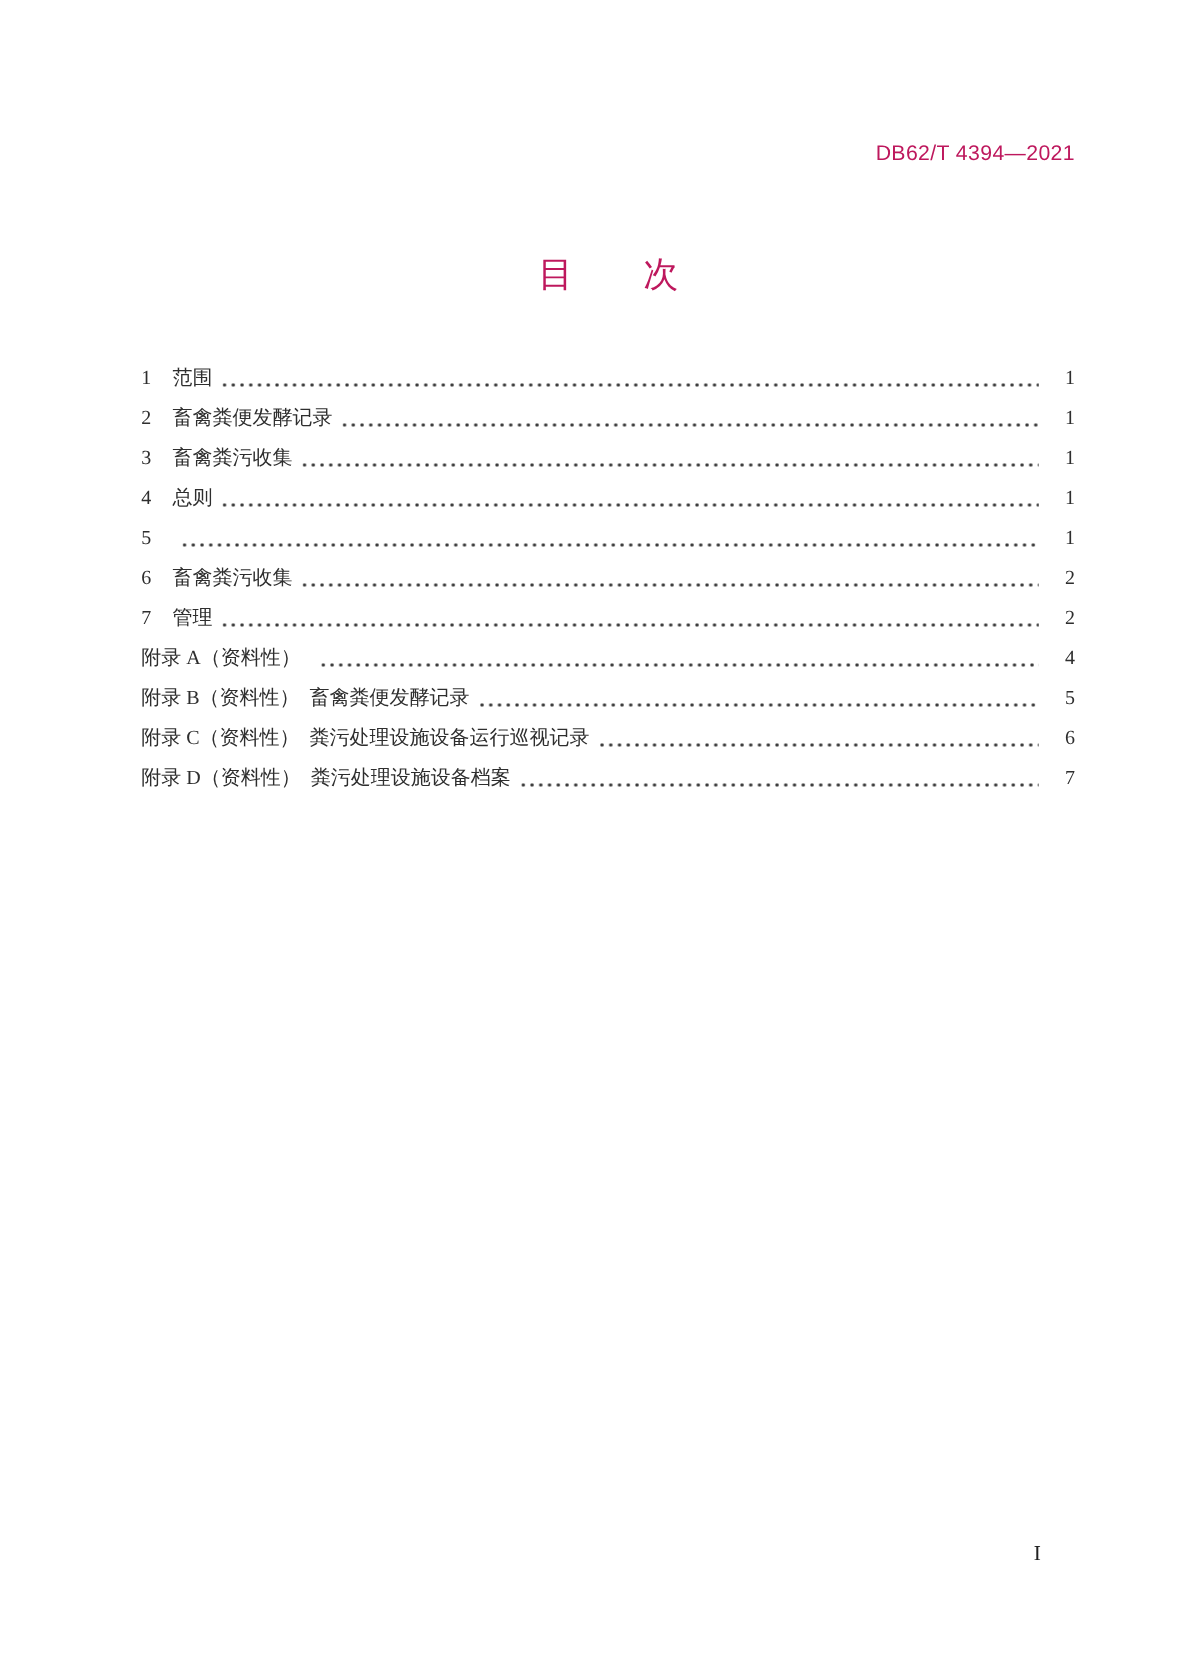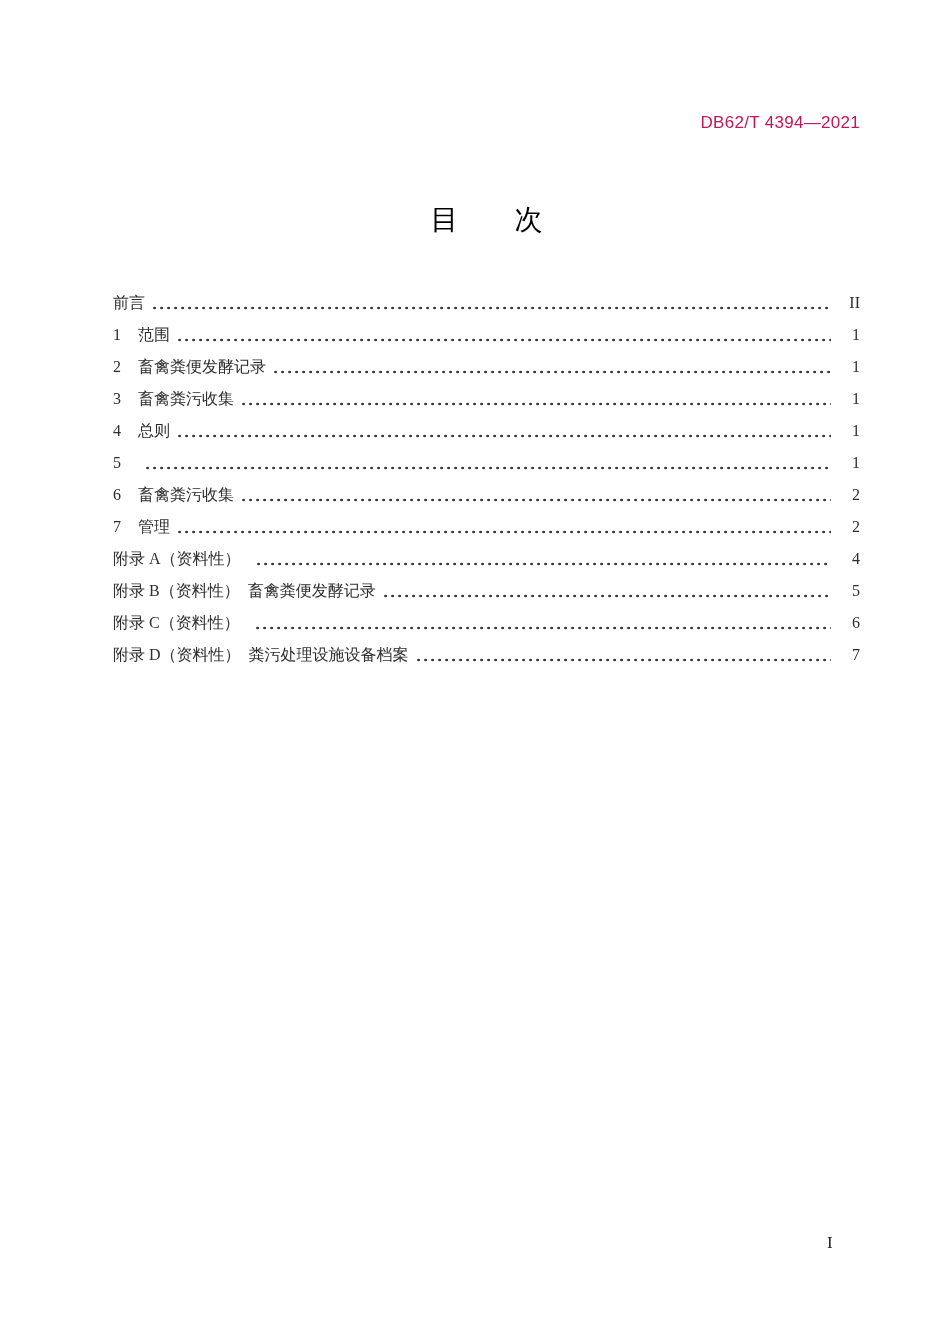--- a/index.html
+++ b/index.html
@@ -28,21 +28,21 @@
   
   .page-title {
     position: absolute;
     top: 201px;
     left: 113px;
     width: 747px;
     text-align: center;
     font-family: "Liberation Sans", "DejaVu Sans", sans-serif;
     font-size: 28px;
     font-weight: 500;
-    color: #000000;
+    color: #be185d;
     white-space: pre;
   }
 
   
   .toc {
     position: absolute;
     top: 287px;
     left: 113px;
     width: 747px;
   }
@@ -93,26 +93,20 @@
 </style>
 </head>
 <body>
 
 <div class="doc-code">DB62/T 4394—2021</div>
 
 <div class="page-title">目　　次</div>
 
 <div class="toc">
 
-  <div class="toc-row">
-
-    <span class="label">前言</span>
-    <span class="dots"></span>
-    <span class="pagenum">II</span>
-  </div>
 
   <div class="toc-row">
     <span class="num">1</span>
     <span class="label">范围</span>
     <span class="dots"></span>
     <span class="pagenum">1</span>
   </div>
 
   <div class="toc-row">
     <span class="num">2</span>
@@ -163,20 +157,21 @@
 
   <div class="toc-row appendix">
     <span class="num">附录 B（资料性）</span>
     <span class="label">畜禽粪便发酵记录</span>
     <span class="dots"></span>
     <span class="pagenum">5</span>
   </div>
 
   <div class="toc-row appendix">
     <span class="num">附录 C（资料性）</span>
+    <span class="label">粪污处理设施设备运行巡视记录</span>
     <span class="dots"></span>
     <span class="pagenum">6</span>
   </div>
 
   <div class="toc-row appendix">
     <span class="num">附录 D（资料性）</span>
     <span class="label">粪污处理设施设备档案</span>
     <span class="dots"></span>
     <span class="pagenum">7</span>
   </div>

